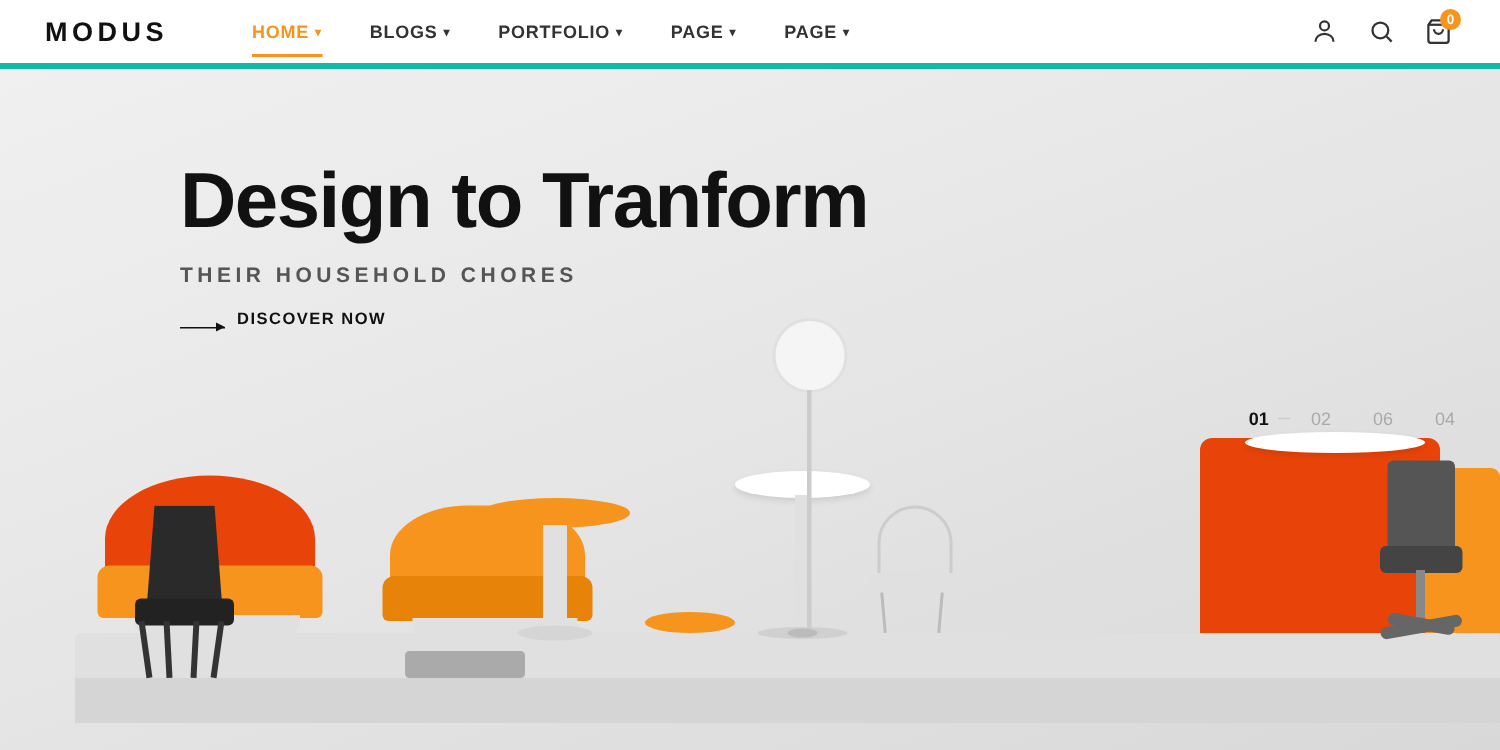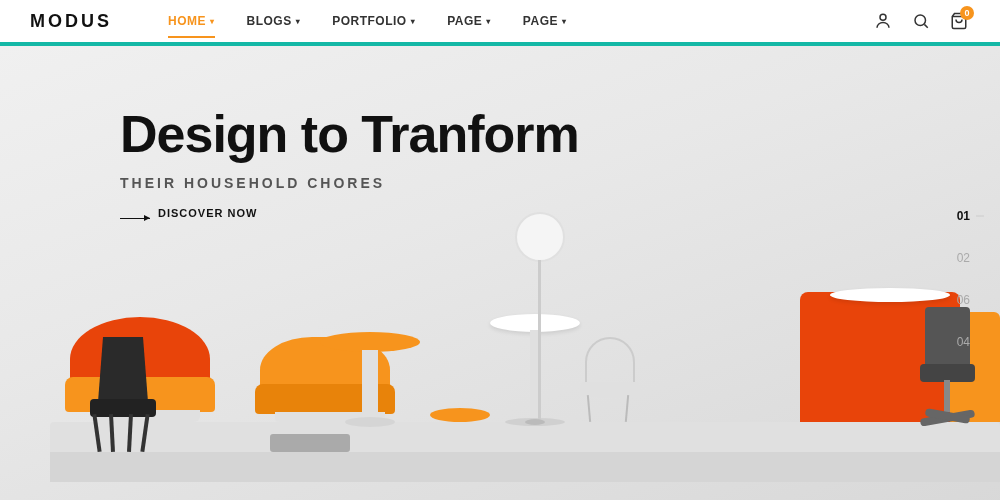--- a/index.html
+++ b/index.html
@@ -562,21 +562,21 @@
       border-bottom: 3px solid transparent;
     }
 
     
     .slide-numbers {
       position: absolute;
       right: 30px;
       top: 50%;
       transform: translateY(-50%);
       display: flex;
-      flex-direction: column;
+      flex-direction: row;
       gap: 28px;
     }
     .slide-num {
       font-size: 12px;
       color: #aaa;
       font-weight: 500;
       cursor: pointer;
       position: relative;
     }
     .slide-num.active {

